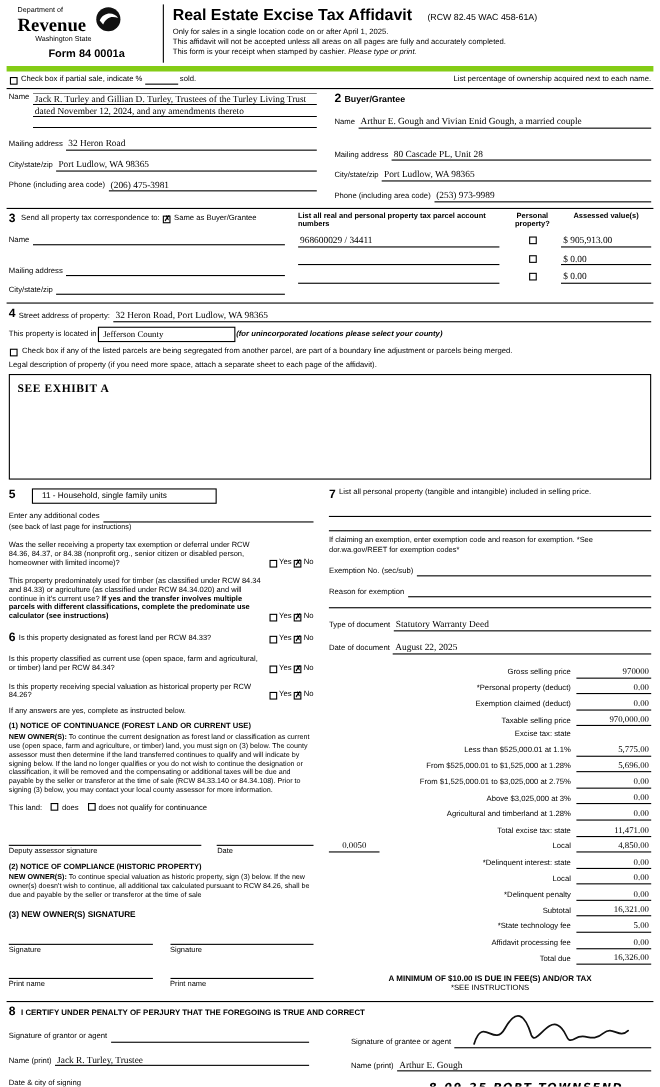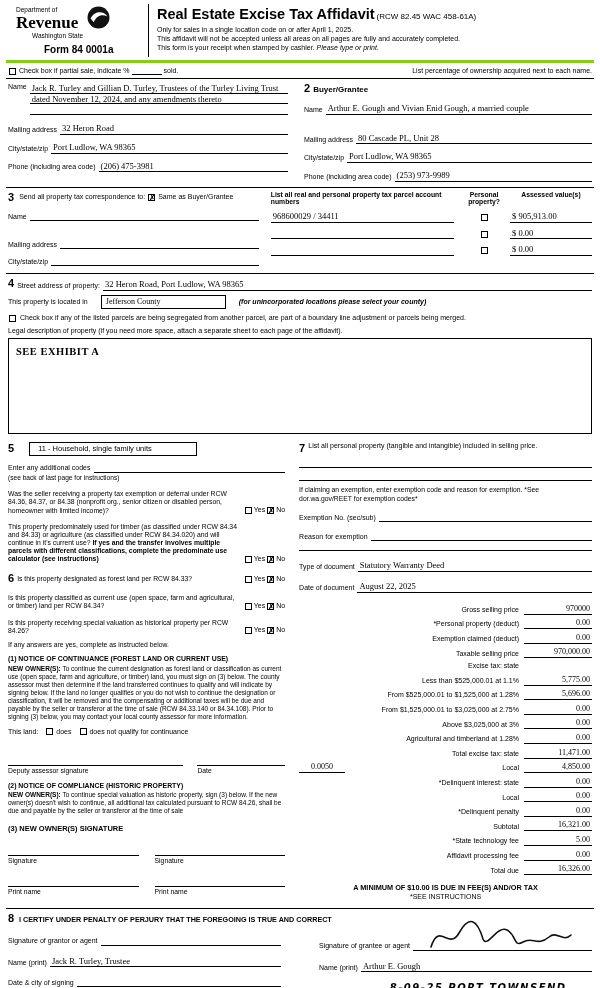--- a/index.html
+++ b/index.html
@@ -9,30 +9,30 @@
     padding:4px 6px 0;overflow:hidden;position:relative;}
   b{font-weight:bold;}
   .it{font-style:italic;}
   .num{font-weight:bold;font-size:11px;margin-right:3px;}
   .cb{display:inline-block;width:7px;height:7px;border:1px solid #000;font-size:7px;
     line-height:6px;text-align:center;vertical-align:-1px;margin:0 1px;flex:0 0 auto;font-weight:bold;}
   .blank{display:inline-block;border-bottom:1px solid #000;height:8px;}
   .w30{width:30px;}
 
   
-  .hdr{display:flex;padding-bottom:3px;border-bottom:3px solid #84cc16;}
+  .hdr{display:flex;padding-bottom:3px;border-bottom:5px solid #84cc16;}
   .hdr-left{flex:0 0 142px;padding:2px 0 0 10px;}
   .logo-row{display:flex;align-items:flex-start;gap:4px;}
   .dept{font-size:6.5px;}
   .revenue{font-family:"Liberation Serif",serif;font-weight:bold;font-size:17px;line-height:1.05;}
   .wastate{font-size:6.5px;margin-left:16px;}
   .formnum{font-weight:bold;font-size:10px;margin-top:4px;padding-left:28px;}
   .hdr-right{flex:1;border-left:1.5px solid #000;padding:1px 0 0 8px;}
   .title{font-weight:bold;font-size:14.5px;}
-  .title-suffix{font-size:8px;}
+  .title-suffix{font-size:8px;margin-left:12px;}
   .title-line{margin-bottom:2px;}
   .note{font-size:7px;line-height:1.3;}
 
   .partial{display:flex;justify-content:space-between;align-items:flex-end;padding:4px 2px 3px;}
   .partial .left{display:inline-flex;align-items:flex-end;gap:2px;}
 
   
   .sec12{display:flex;border-top:1px solid #000;padding-bottom:5px;}
   .colL{width:50%;padding:2px 12px 0 2px;}
   .colR{width:50%;padding:2px 2px 0 4px;}
@@ -55,21 +55,21 @@
   .pc1{flex:1.8;padding-right:4px;}
   .pc2{flex:0 0 52px;text-align:center;}
   .pc3{flex:0 0 82px;text-align:center;}
   .prow{display:flex;align-items:flex-end;margin-top:5px;}
   .prow .fval{display:block;}
   .prow .pc3{text-align:left;}
 
   
   .sec4{border-top:1px solid #000;padding:2px 2px 0;}
   .sec4 .fl{margin-top:1px;}
-  .countyline{display:flex;align-items:center;gap:13px;margin-top:4px;}
+  .countyline{display:flex;align-items:center;gap:1px;margin-top:4px;}
   .countybox{border:1px solid #000;padding:1px 18px 1px 4px;font-size:8px;min-width:125px;
     font-family:"Liberation Serif",serif;}
   .bi{font-weight:bold;font-style:italic;font-size:7px;}
   .segline{margin-top:5px;display:flex;align-items:center;gap:3px;}
   .legallbl{margin-top:4px;}
   .legalbox{border:1.5px solid #000;height:96px;margin-top:2px;padding:6px 7px;}
   .exhibit{font-family:"Liberation Serif",serif;font-weight:bold;font-size:10.5px;letter-spacing:.5px;}
 
   
   .main{display:flex;margin-top:5px;}

